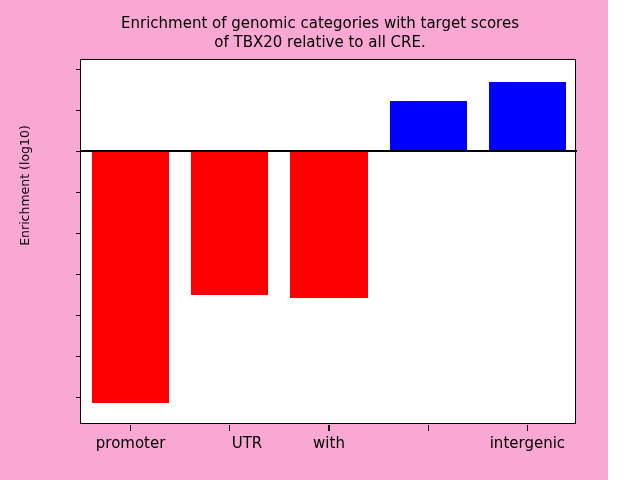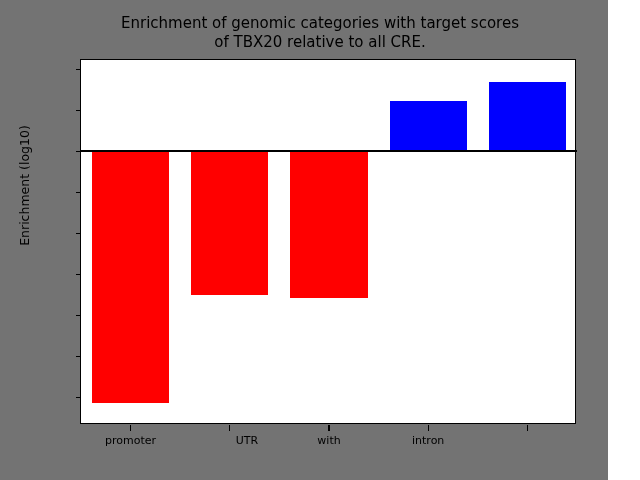--- a/index.html
+++ b/index.html
@@ -1,21 +1,21 @@
 <!DOCTYPE html>
 <html><head>
 <meta charset="utf-8">
 <style>
   html,body{margin:0;padding:0;}
   body{
     width:640px;height:480px;background:#ffffff;
     font-family:"DejaVu Sans", sans-serif;
     overflow:hidden;position:relative;
   }
-  #figure{position:absolute;left:0;top:0;width:608px;height:480px;background:#737373;}
+  #figure{position:absolute;left:0;top:0;width:608px;height:480px;background:#f9a8d4;}
 
   
   #title{
     position:absolute;left:0;top:14px;width:640px;
     text-align:center;font-size:15px;line-height:19px;color:#000;
     white-space:pre-line;
   }
 
   
   #ylabel{
@@ -34,21 +34,21 @@
   }
 
   .bar{position:absolute;z-index:3;}
 
   
   .ytick{position:absolute;left:-5.5px;width:5.5px;height:1.1px;background:#000;}
   
   .xtick{position:absolute;top:365px;width:1.1px;height:5.5px;background:#000;}
   .xtlabel{
     position:absolute;top:374px;width:160px;margin-left:-80px;text-align:center;
-    font-size:11px;color:#000;white-space:nowrap;
+    font-size:15px;color:#000;white-space:nowrap;
   }
 </style>
 </head>
 <body>
 
 <div id="figure">
 
   <div id="title">Enrichment of genomic categories with target scores
 of TBX20 relative to all CRE.</div>
 
@@ -69,18 +69,18 @@
       <div class="xtick" style="left: 49.05px;"></div>
       <div class="xtlabel" style="left: 49.6px;">promoter</div>
       <div class="bar" title="UTR: -0.07" style="left: 110.112px; top: 91.25px; width: 77.376px; height: 143.539px; background: rgb(255, 0, 0);"></div>
       <div class="xtick" style="left: 148.25px;"></div>
       <div class="xtlabel" style="left: 166px;">UTR</div>
       <div class="bar" title="exon: -0.0717" style="left: 209.312px; top: 91.25px; width: 77.376px; height: 147.025px; background: rgb(255, 0, 0);"></div>
       <div class="xtick" style="left: 247.45px;"></div>
       <div class="xtlabel" style="left: 248px;">with</div>
       <div class="bar" title="intron: 0.0244" style="left: 308.512px; top: 41.2163px; width: 77.376px; height: 50.0337px; background: rgb(0, 0, 255);"></div>
       <div class="xtick" style="left: 346.65px;"></div>
-      <div class="xtlabel" style="left: 347.2px;">intron</div>
       <div class="bar" title="intergenic: 0.0337" style="left: 407.712px; top: 22.1461px; width: 77.376px; height: 69.1039px; background: rgb(0, 0, 255);"></div>
       <div class="xtick" style="left: 445.85px;"></div>
+      <div class="xtlabel" style="left: 446.4px;">intergenic</div>
     </div>
 
 </div>
 
 </body></html>

